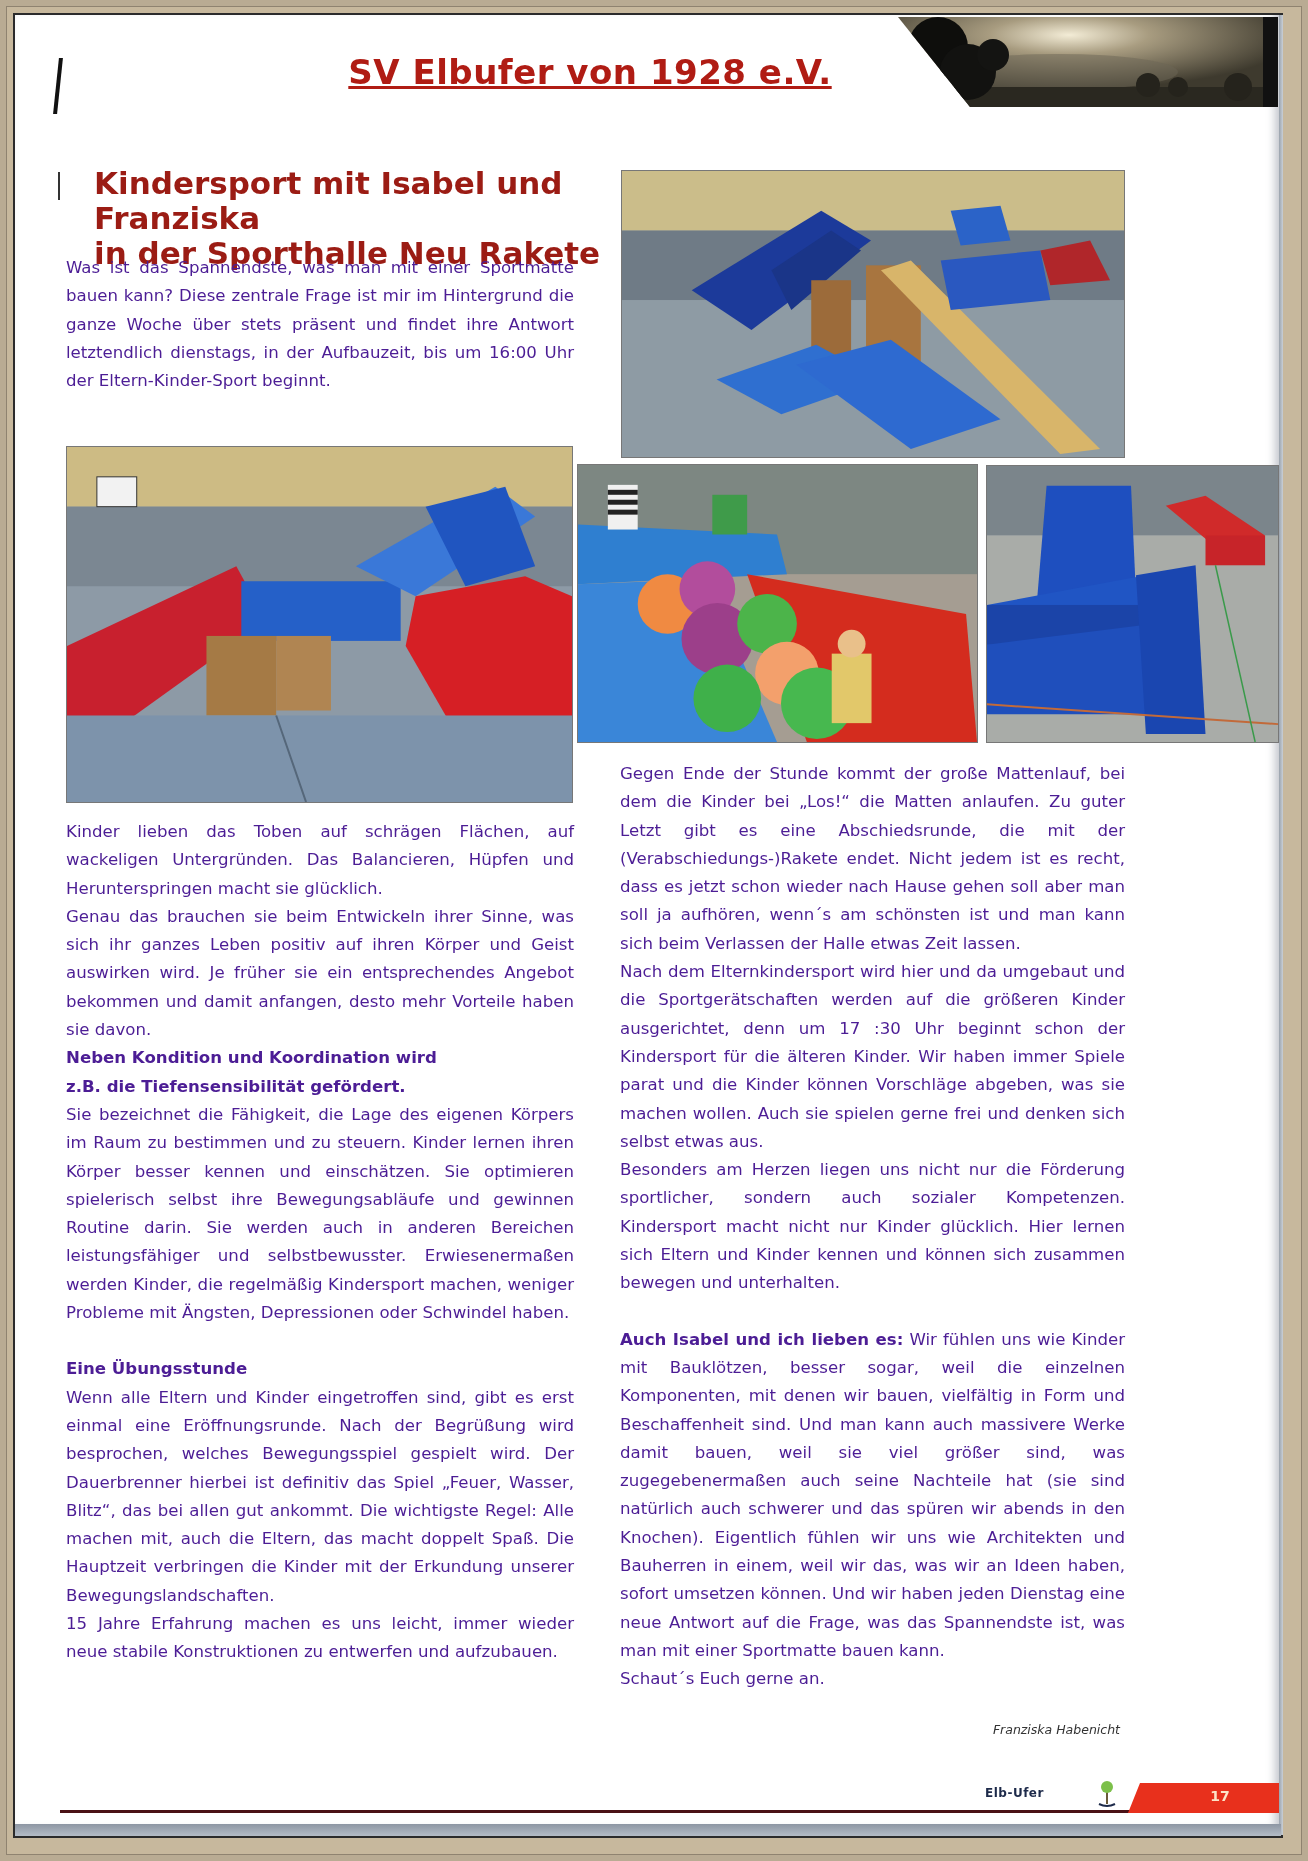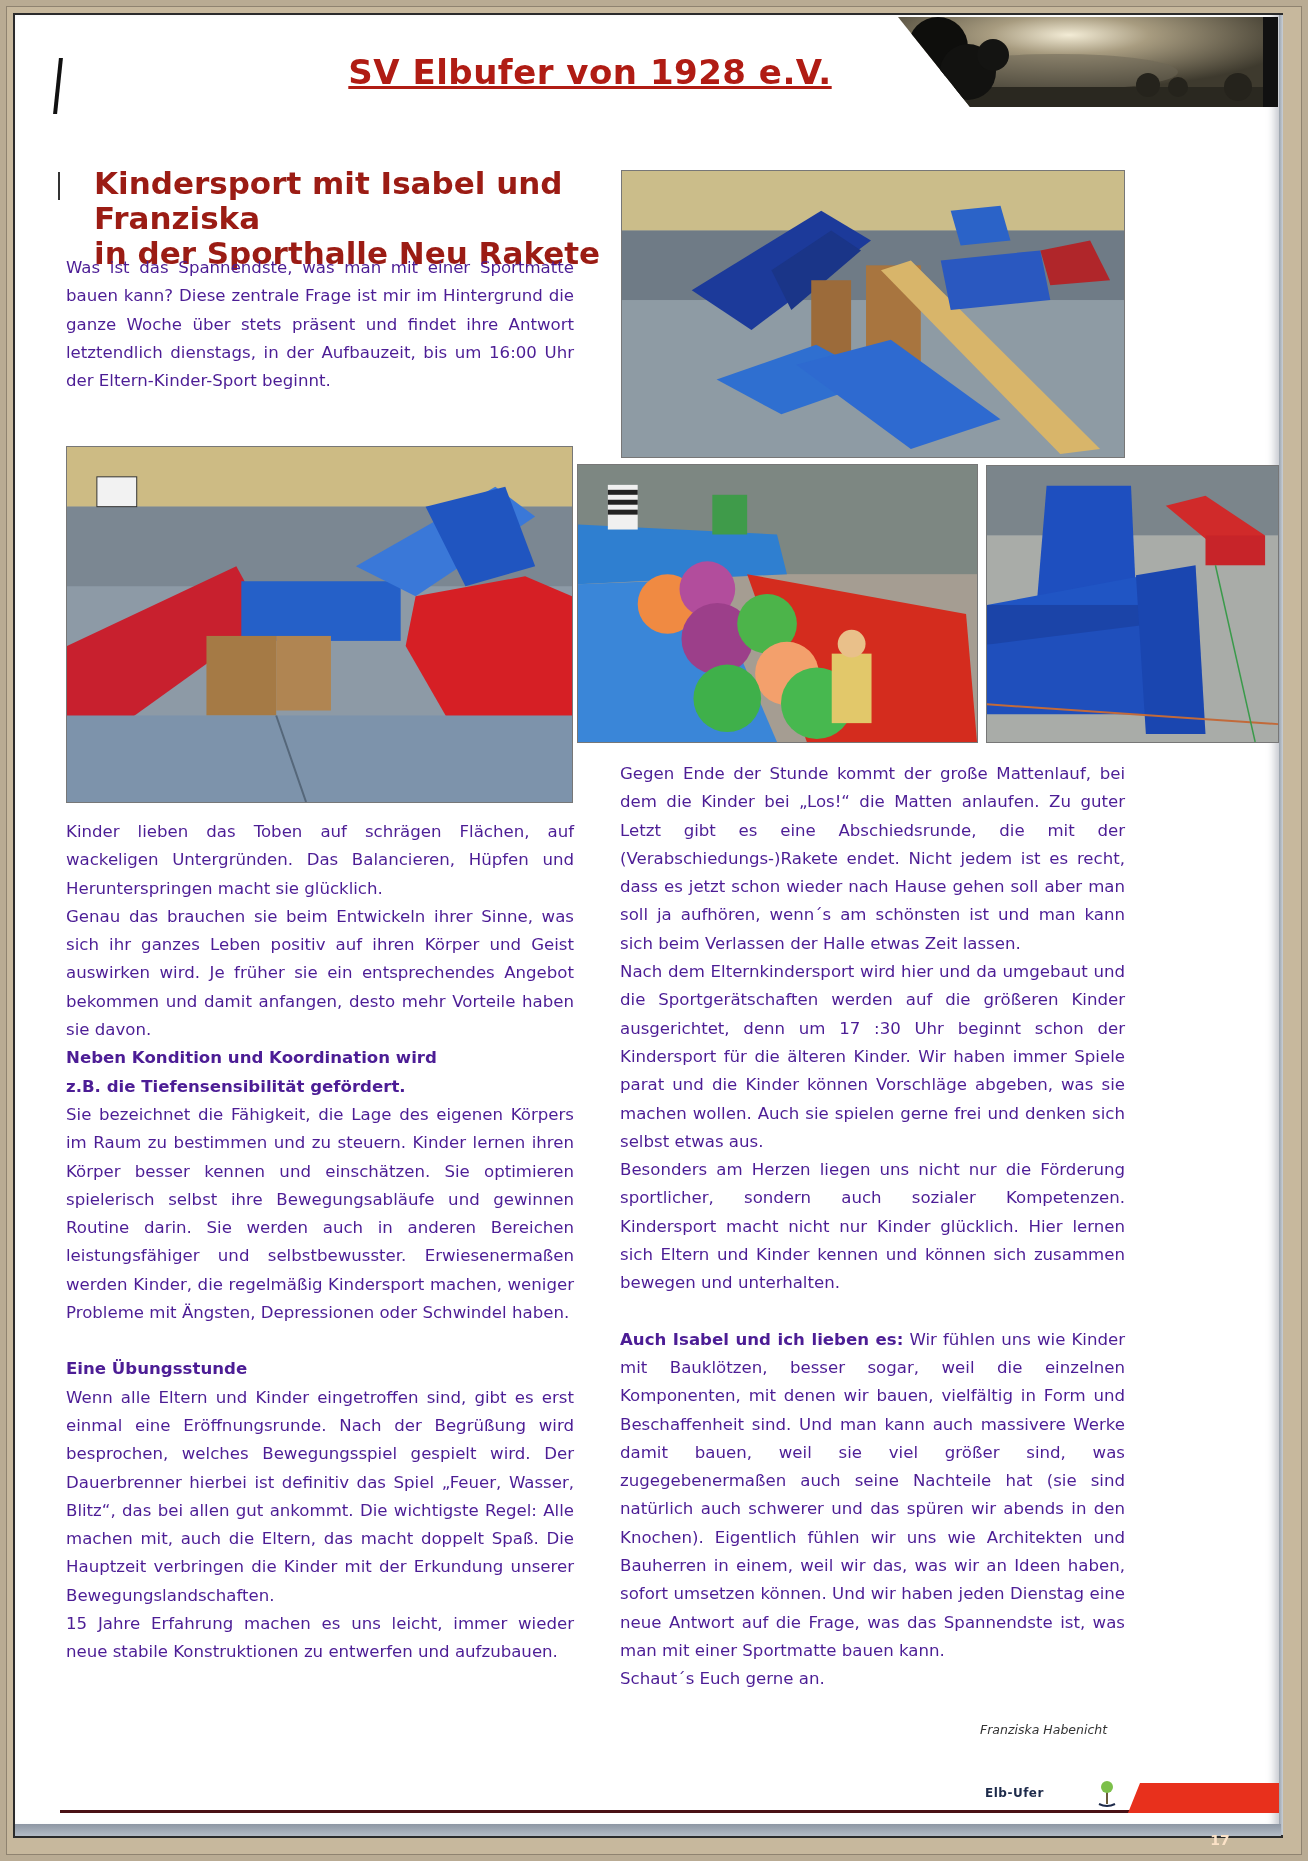--- a/index.html
+++ b/index.html
@@ -19,34 +19,34 @@
   .article-title { position:absolute; left:94px; top:166px; width:510px; font-family:"DejaVu Sans", sans-serif; font-weight:bold; font-size:31px; line-height:35px; color:#9b1c14; }
 
   .col { position:absolute; font-family:"DejaVu Sans", sans-serif; font-size:16.6px; line-height:28.3px; color:#4c1d95; text-align:justify; }
   .col p { margin:0; }
   .col .bold { font-weight:bold; }
   .col .gap { height:28px; }
 
   .c1a { left:66px; top:254px; width:508px; }
   .c1b { left:66px; top:818px; width:508px; }
   .c2 { left:620px; top:760px; width:505px; }
-  .author { position:absolute; left:980px; top:1722px; width:140px; text-align:left; font-style:italic; font-size:12.5px; color:#333; }
+  .author { position:absolute; left:980px; top:1722px; width:140px; text-align:right; font-style:italic; font-size:12.5px; color:#333; }
 
   .photo { position:absolute; overflow:hidden; border:1px solid #777; box-sizing:border-box; }
   .photo svg { width:100%; height:100%; display:block; }
   .p-top { left:621px; top:170px; width:504px; height:288px; }
   .p-left { left:66px; top:446px; width:507px; height:357px; }
   .p-mid { left:577px; top:464px; width:401px; height:279px; }
   .p-right { left:986px; top:465px; width:293px; height:278px; }
 
   .footer-line { position:absolute; left:60px; top:1810px; width:1090px; height:3px; background:#4a1216; }
   .footer-logo { position:absolute; left:985px; top:1786px; font-family:"DejaVu Sans", sans-serif; font-weight:bold; font-size:12px; color:#1d2a4a; letter-spacing:0.5px; }
   .footer-tree { position:absolute; left:1097px; top:1780px; width:20px; height:28px; }
   .footer-band { position:absolute; left:1128px; top:1783px; width:151px; height:30px; background:#e8301c; clip-path:polygon(12px 0,100% 0,100% 100%,0 100%); }
-  .page-number { position:absolute; left:1200px; top:1788px; width:40px; text-align:center; font-weight:bold; font-size:14px; color:#fde3c8;margin-top:44px; }
+  .page-number { position:absolute; left:1200px; top:1788px; width:40px; text-align:center; font-weight:bold; font-size:14px; color:#fde3c8; }
 </style>
 </head>
 <body>
 
 <div class="frame-outer"></div>
 <div class="frame-inner"></div>
 <div class="page-shade-right"></div>
 <div class="page-shade-bottom"></div>
 
 <div class="left-mark"></div>

